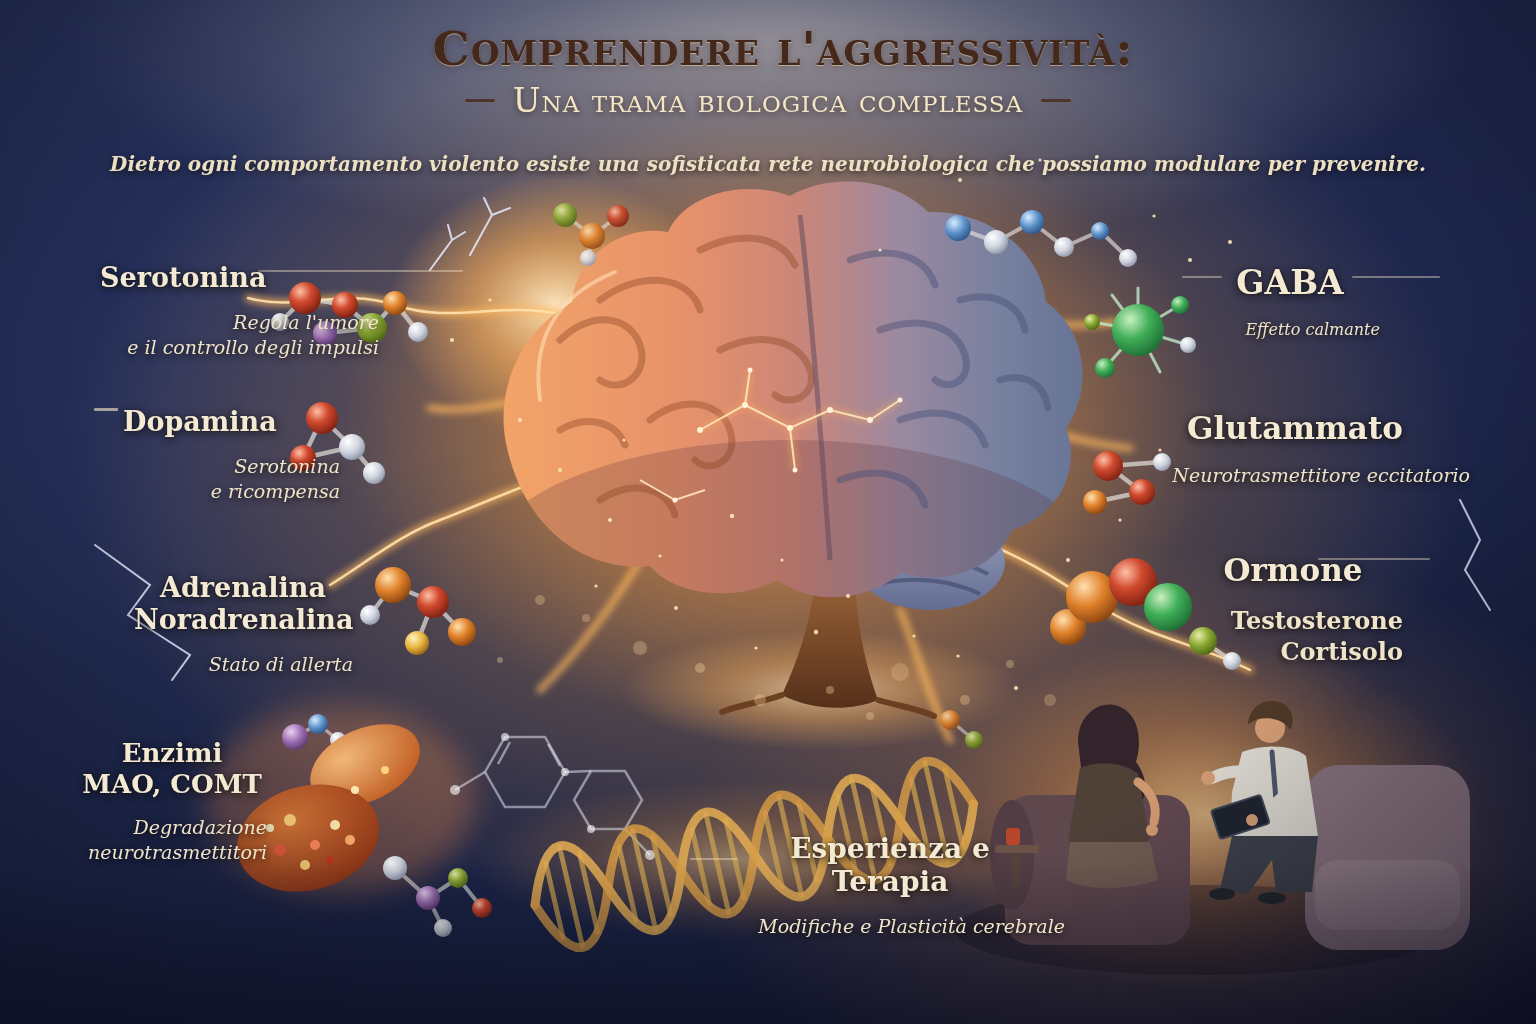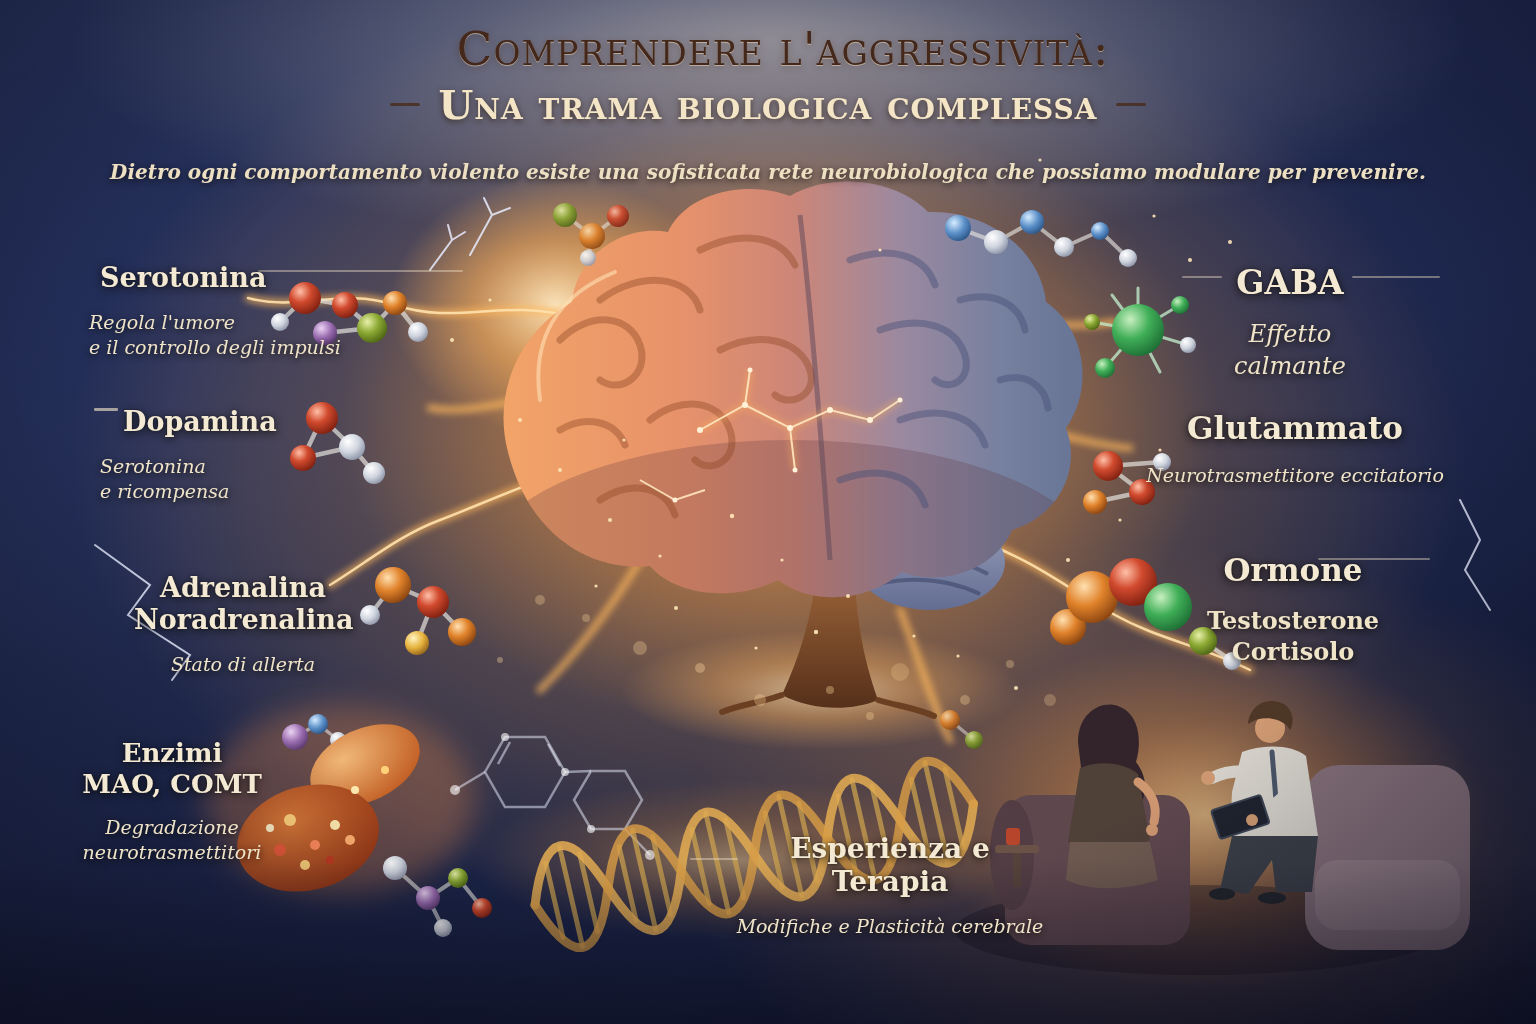--- a/index.html
+++ b/index.html
@@ -17,56 +17,57 @@
   .scene{position:absolute;inset:0;}
   .vignette{
     position:absolute;inset:0;pointer-events:none;
     background:
       linear-gradient(to top, rgba(10,10,24,0.45), rgba(10,10,24,0) 16%),
       radial-gradient(ellipse at 50% 45%, rgba(0,0,0,0) 55%, rgba(8,10,26,0.5) 100%);
   }
   
   .header{position:absolute;top:24px;left:0;right:0;text-align:center;z-index:5;}
   .title{
-    margin:0;font-weight:normal;font-size:47px;line-height:1.05;
+    margin:0;font-weight:bold;font-size:47px;line-height:1.05;
     font-variant:small-caps;letter-spacing:1px;color:#44281b;
     text-shadow:0 1px 0 rgba(255,238,205,0.45), 0 2px 7px rgba(70,35,10,0.35);
     padding-left:30px;
   }
   .subtitle-row{display:flex;align-items:center;justify-content:center;gap:18px;margin-top:8px;}
   .subtitle{
-    margin:0;font-weight:bold;font-size:40px;font-variant:small-caps;letter-spacing:1px;
+    margin:0;font-weight:normal;font-size:33px;font-variant:small-caps;letter-spacing:1px;
     color:#f3e5c6;text-shadow:0 2px 6px rgba(40,22,8,0.65);
   }
   .sub-dash{width:30px;height:3px;background:rgba(72,46,30,0.85);border-radius:2px;}
   .tagline{
     margin:32px auto 0;font-style:italic;font-weight:bold;font-size:20px;color:#ecdfc2;
     text-shadow:0 2px 6px rgba(15,10,5,0.7);
   }
   
   .label{position:absolute;z-index:5;}
   .label h2{
     margin:16px;font-weight:bold;font-size:27px;line-height:1.18;color:#f4e9d3;
     white-space:pre-line;
     text-shadow:0 2px 8px rgba(12,10,6,0.85), 0 0 2px rgba(0,0,0,0.5);
   }
   .label p{
-    margin:7px 5px 0;font-style:italic;font-size:19px;line-height:1.32;color:#efe3c8;
+    margin:7px 15px 0;font-style:italic;font-size:19px;line-height:1.32;color:#efe3c8;
     white-space:pre-line;
     text-shadow:0 2px 7px rgba(12,10,6,0.85);
+    text-align:right;
   }
   .l-serotonina{left:84px;top:246px;width:310px;text-align:left;}
   .l-dopamina{left:95px;top:390px;width:260px;text-align:left;}
   .l-dopamina h2{margin-left:28px;}
   .l-adrenalina{left:118px;top:556px;width:250px;text-align:center;}
   .l-enzimi{left:62px;top:722px;width:220px;text-align:center;}
   .l-enzimi h2{font-size:26px;}
   .l-gaba{left:1185px;top:248px;width:210px;text-align:center;}
   .l-gaba h2{font-size:33px;}
-  .l-gaba p{font-size:24px;}
+  .l-gaba p{font-size:16px;}
   .l-glutammato{left:1105px;top:394px;width:380px;text-align:center;}
   .l-glutammato h2{font-size:31px;}
   .l-ormone{left:1168px;top:536px;width:250px;text-align:center;}
   .l-ormone h2{font-size:31px;}
   .l-ormone p{font-style:normal;font-weight:bold;font-size:24px;line-height:1.3;margin-top:9px;}
   .l-esperienza{left:700px;top:816px;width:380px;text-align:center;}
   .l-esperienza h2{font-size:28px;}
   
   .rule{position:absolute;height:2px;background:rgba(240,226,200,0.42);z-index:4;border-radius:1px;}
   .rule.dark{background:rgba(235,222,196,0.65);height:3px;}

